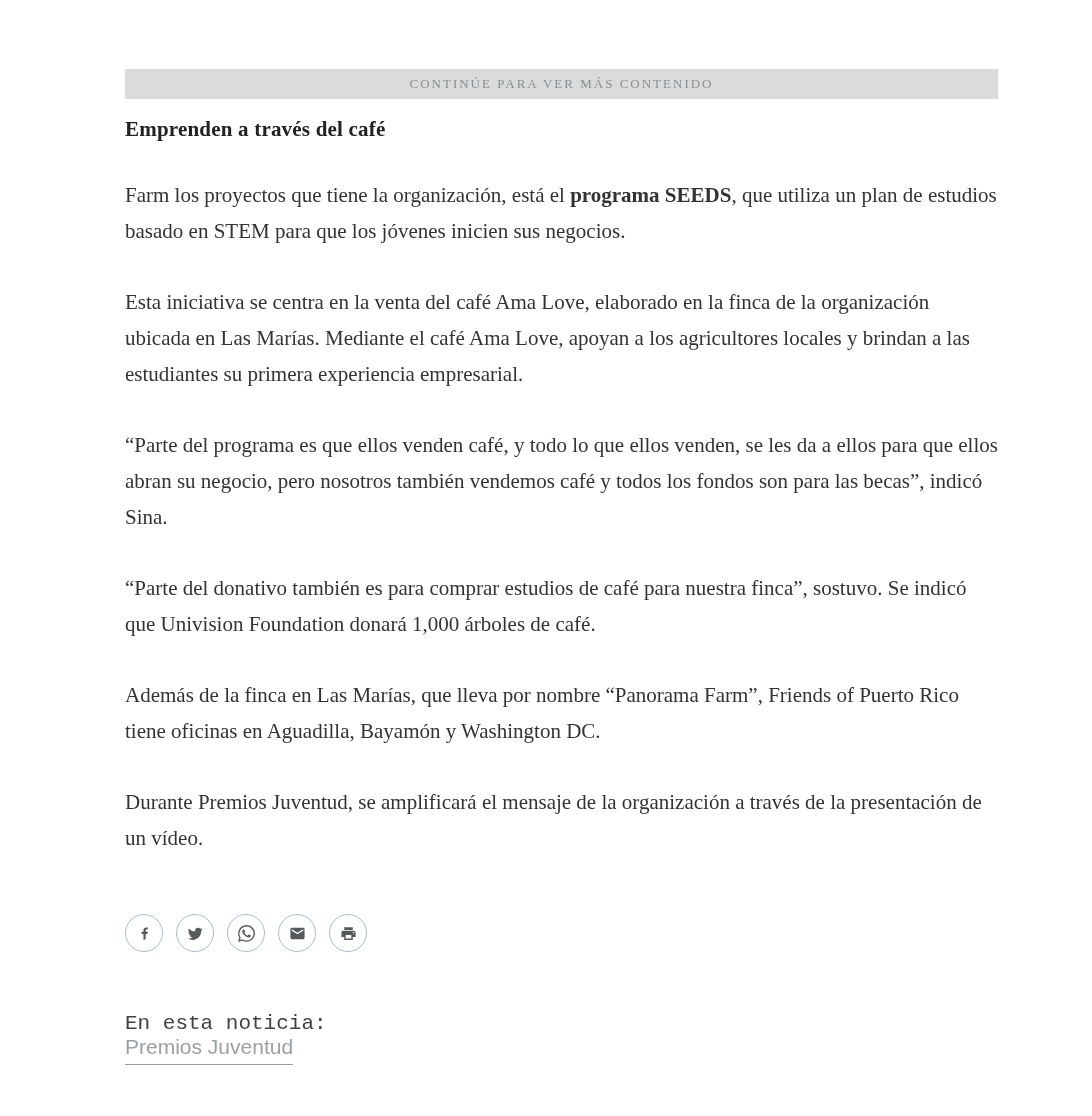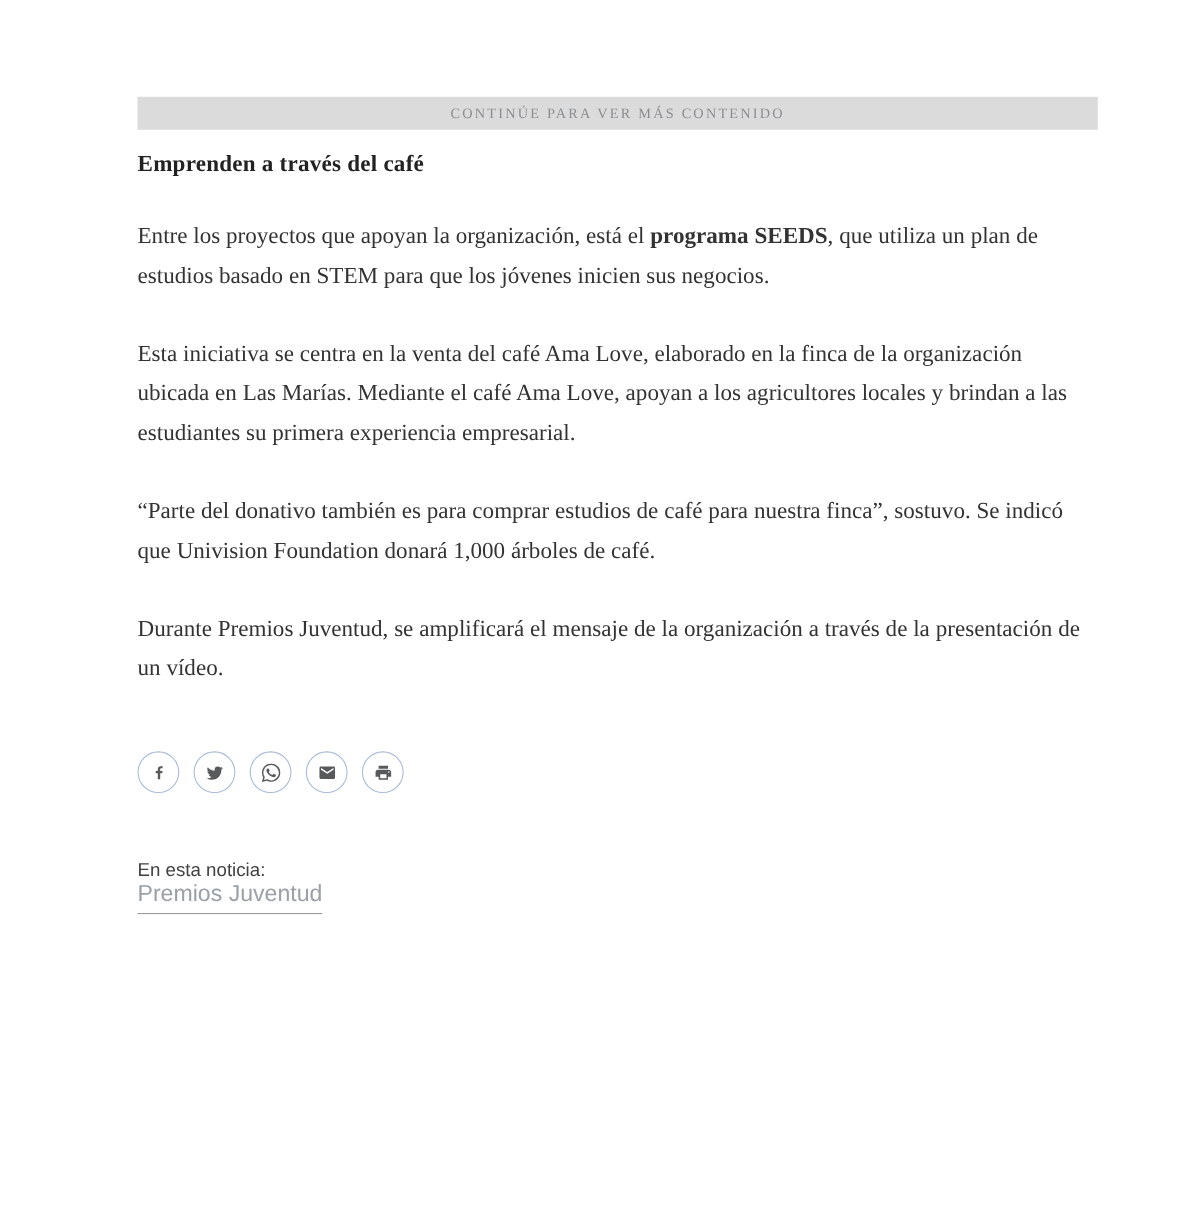--- a/index.html
+++ b/index.html
@@ -17,21 +17,21 @@
   html,body{background:#ffffff;}
   body{
     width:1092px;
     min-height:1116px;
     font-family:"Liberation Serif", serif;
     position:relative;
   }
   .page{
     width:873px;
     margin-left:125px;
-    padding-top:88px;
+    padding-top:69px;
   }
   .continue-banner{
     width:100%;
     height:30px;
     background:var(--banner-bg);
     display:flex;
     align-items:center;
     justify-content:center;
   }
   .continue-banner span{
@@ -81,22 +81,22 @@
   .share-btn svg{
     width:17px;
     height:17px;
     fill:var(--icon-glyph);
     display:block;
   }
   .footer-tags{
     margin-top:60px;
   }
   .in-this-news{
-    font-family:Liberation Sans, sans-serif;
-    font-size:17px;
+    font-family:Liberation Mono, monospace;
+    font-size:21px;
     color:var(--footer-label);
   }
   .tag-link{
     display:inline-block;
     font-family:"Liberation Sans", sans-serif;
     font-size:21px;
     color:var(--tag-text);
     text-decoration:none;
     border-bottom:1px solid var(--tag-underline);
     padding-bottom:5px;
@@ -108,23 +108,25 @@
 
 <div class="page">
 
   <div class="continue-banner">
     <span>CONTINÚE PARA VER MÁS CONTENIDO</span>
   </div>
 
   <h2 class="article-heading">Emprenden a través del café</h2>
 
   <div class="article-body">
-      <p><span>Entre los proyectos que apoyan la organización, está el </span><strong>programa SEEDS</strong><span>, que utiliza un plan de estudios basado en STEM para que los jóvenes inicien sus negocios.</span></p>
+      <p><span>Farm los proyectos que tiene la organización, está el </span><strong>programa SEEDS</strong><span>, que utiliza un plan de estudios basado en STEM para que los jóvenes inicien sus negocios.</span></p>
       <p><span>Esta iniciativa se centra en la venta del café Ama Love, elaborado en la finca de la organización ubicada en Las Marías. Mediante el café Ama Love, apoyan a los agricultores locales y brindan a las estudiantes su primera experiencia empresarial.</span></p>
+      <p><span>“Parte del programa es que ellos venden café, y todo lo que ellos venden, se les da a ellos para que ellos abran su negocio, pero nosotros también vendemos café y todos los fondos son para las becas”, indicó Sina.</span></p>
       <p><span>“Parte del donativo también es para comprar estudios de café para nuestra finca”, sostuvo. Se indicó que Univision Foundation donará 1,000 árboles de café.</span></p>
+      <p><span>Además de la finca en Las Marías, que lleva por nombre “Panorama Farm”, Friends of Puerto Rico tiene oficinas en Aguadilla, Bayamón y Washington DC.</span></p>
       <p><span>Durante Premios Juventud, se amplificará el mensaje de la organización a través de la presentación de un vídeo.</span></p>
     </div>
 
   <div class="share-bar">
       <button class="share-btn">
         <span class="share-icon">
           <svg viewBox="0 0 24 24">
             <path d="M13.6 20.5v-7.8h2.6l.4-3h-3V7.8c0-.9.2-1.5 1.5-1.5h1.6v-2.7c-.3 0-1.2-.1-2.3-.1-2.3 0-3.9 1.4-3.9 4v2.2H7.9v3h2.6v7.8h3.1z"></path>
           </svg>
         </span>

